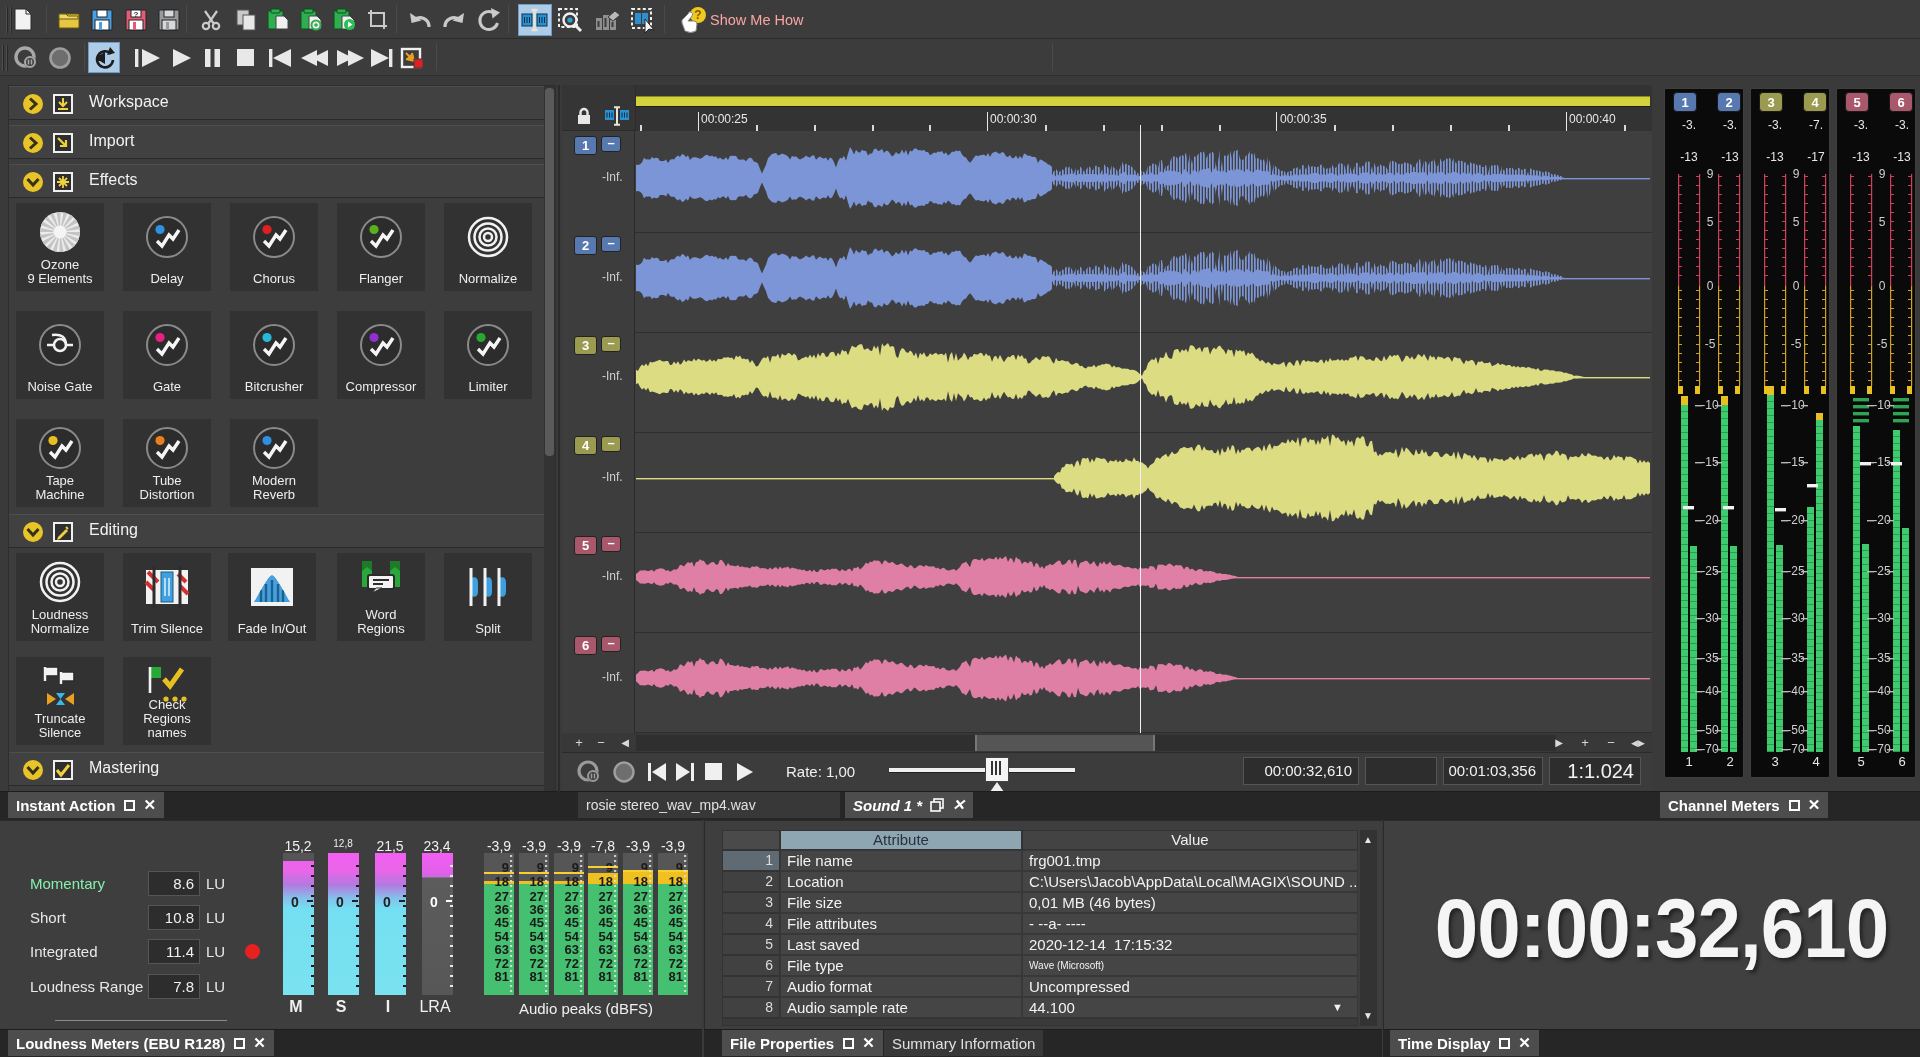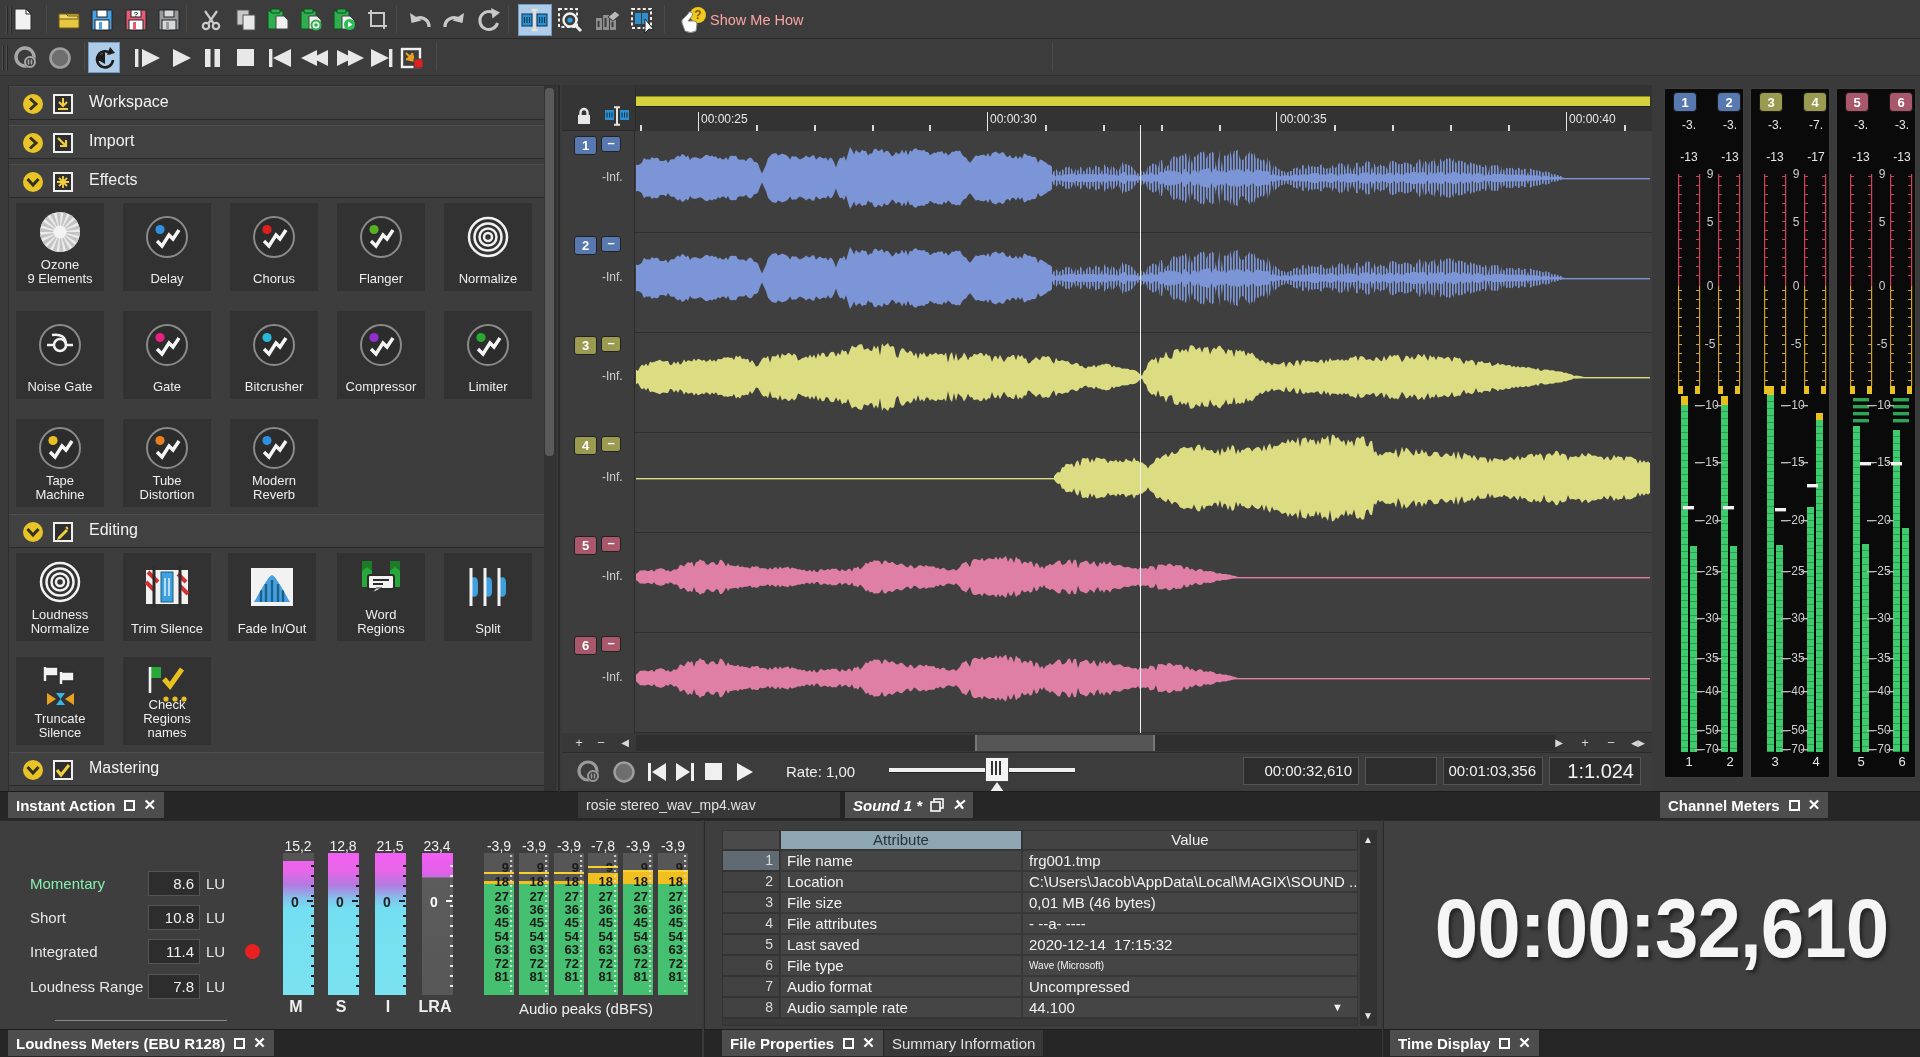--- a/index.html
+++ b/index.html
@@ -1428,21 +1428,21 @@
     <rect x="1" y="52" width="3" height="2" fill="#1a1a1a"></rect>
     <rect x="1" y="62" width="3" height="2" fill="#1a1a1a"></rect>
     <rect x="1" y="72" width="3" height="2" fill="#1a1a1a"></rect>
     <rect x="1" y="82" width="3" height="2" fill="#1a1a1a"></rect>
     <rect x="1" y="92" width="3" height="2" fill="#1a1a1a"></rect>
     <rect x="1" y="102" width="3" height="2" fill="#1a1a1a"></rect>
     <rect x="1" y="112" width="3" height="2" fill="#1a1a1a"></rect>
     <rect x="1" y="122" width="3" height="2" fill="#1a1a1a"></rect>
     <rect x="1" y="132" width="3" height="2" fill="#1a1a1a"></rect>
   </svg>
-<div class="abs" style="left:320px;top:838px;width:46px;color:#f0f0f0;font-size:14px;text-align:center">12,8</div>
+<div class="abs" style="left:320px;top:838px;width:46px;color:#f0f0f0;font-size:10px;text-align:center">12,8</div>
 <div class="abs" style="left:328px;top:853px;width:31px;height:142px;background:linear-gradient(to bottom,#f25ff2 0px,#e866e8 18px,#b27ae0 32px,#82c4ec 46px,#74dff2 56px,#7ae2f0 142px)"></div>
 <div class="abs" style="left:336px;top:894px;color:#222;font-size:14px;font-weight:bold">0</div>
 <div class="abs" style="left:352px;top:900px;width:6px;height:2px;background:#222"></div>
 <div class="abs" style="left:318px;top:998px;width:46px;color:#f0f0f0;font-size:16px;font-weight:bold;text-align:center">S</div>
 <svg class="abs" style="left:355px;top:853px" width="6" height="142" viewBox="0 0 6 142">
     <rect x="1" y="12" width="3" height="2" fill="#1a1a1a"></rect>
     <rect x="1" y="22" width="3" height="2" fill="#1a1a1a"></rect>
     <rect x="1" y="32" width="3" height="2" fill="#1a1a1a"></rect>
     <rect x="1" y="42" width="3" height="2" fill="#1a1a1a"></rect>
     <rect x="1" y="52" width="3" height="2" fill="#1a1a1a"></rect>
@@ -1472,21 +1472,21 @@
     <rect x="1" y="92" width="3" height="2" fill="#1a1a1a"></rect>
     <rect x="1" y="102" width="3" height="2" fill="#1a1a1a"></rect>
     <rect x="1" y="112" width="3" height="2" fill="#1a1a1a"></rect>
     <rect x="1" y="122" width="3" height="2" fill="#1a1a1a"></rect>
     <rect x="1" y="132" width="3" height="2" fill="#1a1a1a"></rect>
   </svg>
 <div class="abs" style="left:414px;top:838px;width:46px;color:#f0f0f0;font-size:14px;text-align:center">23,4</div>
 <div class="abs" style="left:422px;top:853px;width:31px;height:142px;background:linear-gradient(to bottom,#f25ff2 0px,#e060e8 20px,#c070d8 24px,#5c5c5c 25px,#575757 142px)"></div>
 <div class="abs" style="left:430px;top:894px;color:#fff;font-size:14px;font-weight:bold">0</div>
 <div class="abs" style="left:446px;top:900px;width:6px;height:2px;background:#fff"></div>
-<div class="abs" style="left:412px;top:998px;width:46px;color:#f0f0f0;font-size:16px;font-weight:bold;text-align:center">LRA</div>
+<div class="abs" style="left:412px;top:998px;width:46px;color:#f0f0f0;font-size:16px;font-weight:normal;text-align:center">LRA</div>
 <svg class="abs" style="left:449px;top:853px" width="6" height="142" viewBox="0 0 6 142">
     <rect x="1" y="12" width="3" height="2" fill="#e8e8e8"></rect>
     <rect x="1" y="22" width="3" height="2" fill="#e8e8e8"></rect>
     <rect x="1" y="32" width="3" height="2" fill="#e8e8e8"></rect>
     <rect x="1" y="42" width="3" height="2" fill="#e8e8e8"></rect>
     <rect x="1" y="52" width="3" height="2" fill="#e8e8e8"></rect>
     <rect x="1" y="62" width="3" height="2" fill="#e8e8e8"></rect>
     <rect x="1" y="72" width="3" height="2" fill="#e8e8e8"></rect>
     <rect x="1" y="82" width="3" height="2" fill="#e8e8e8"></rect>
     <rect x="1" y="92" width="3" height="2" fill="#e8e8e8"></rect>

